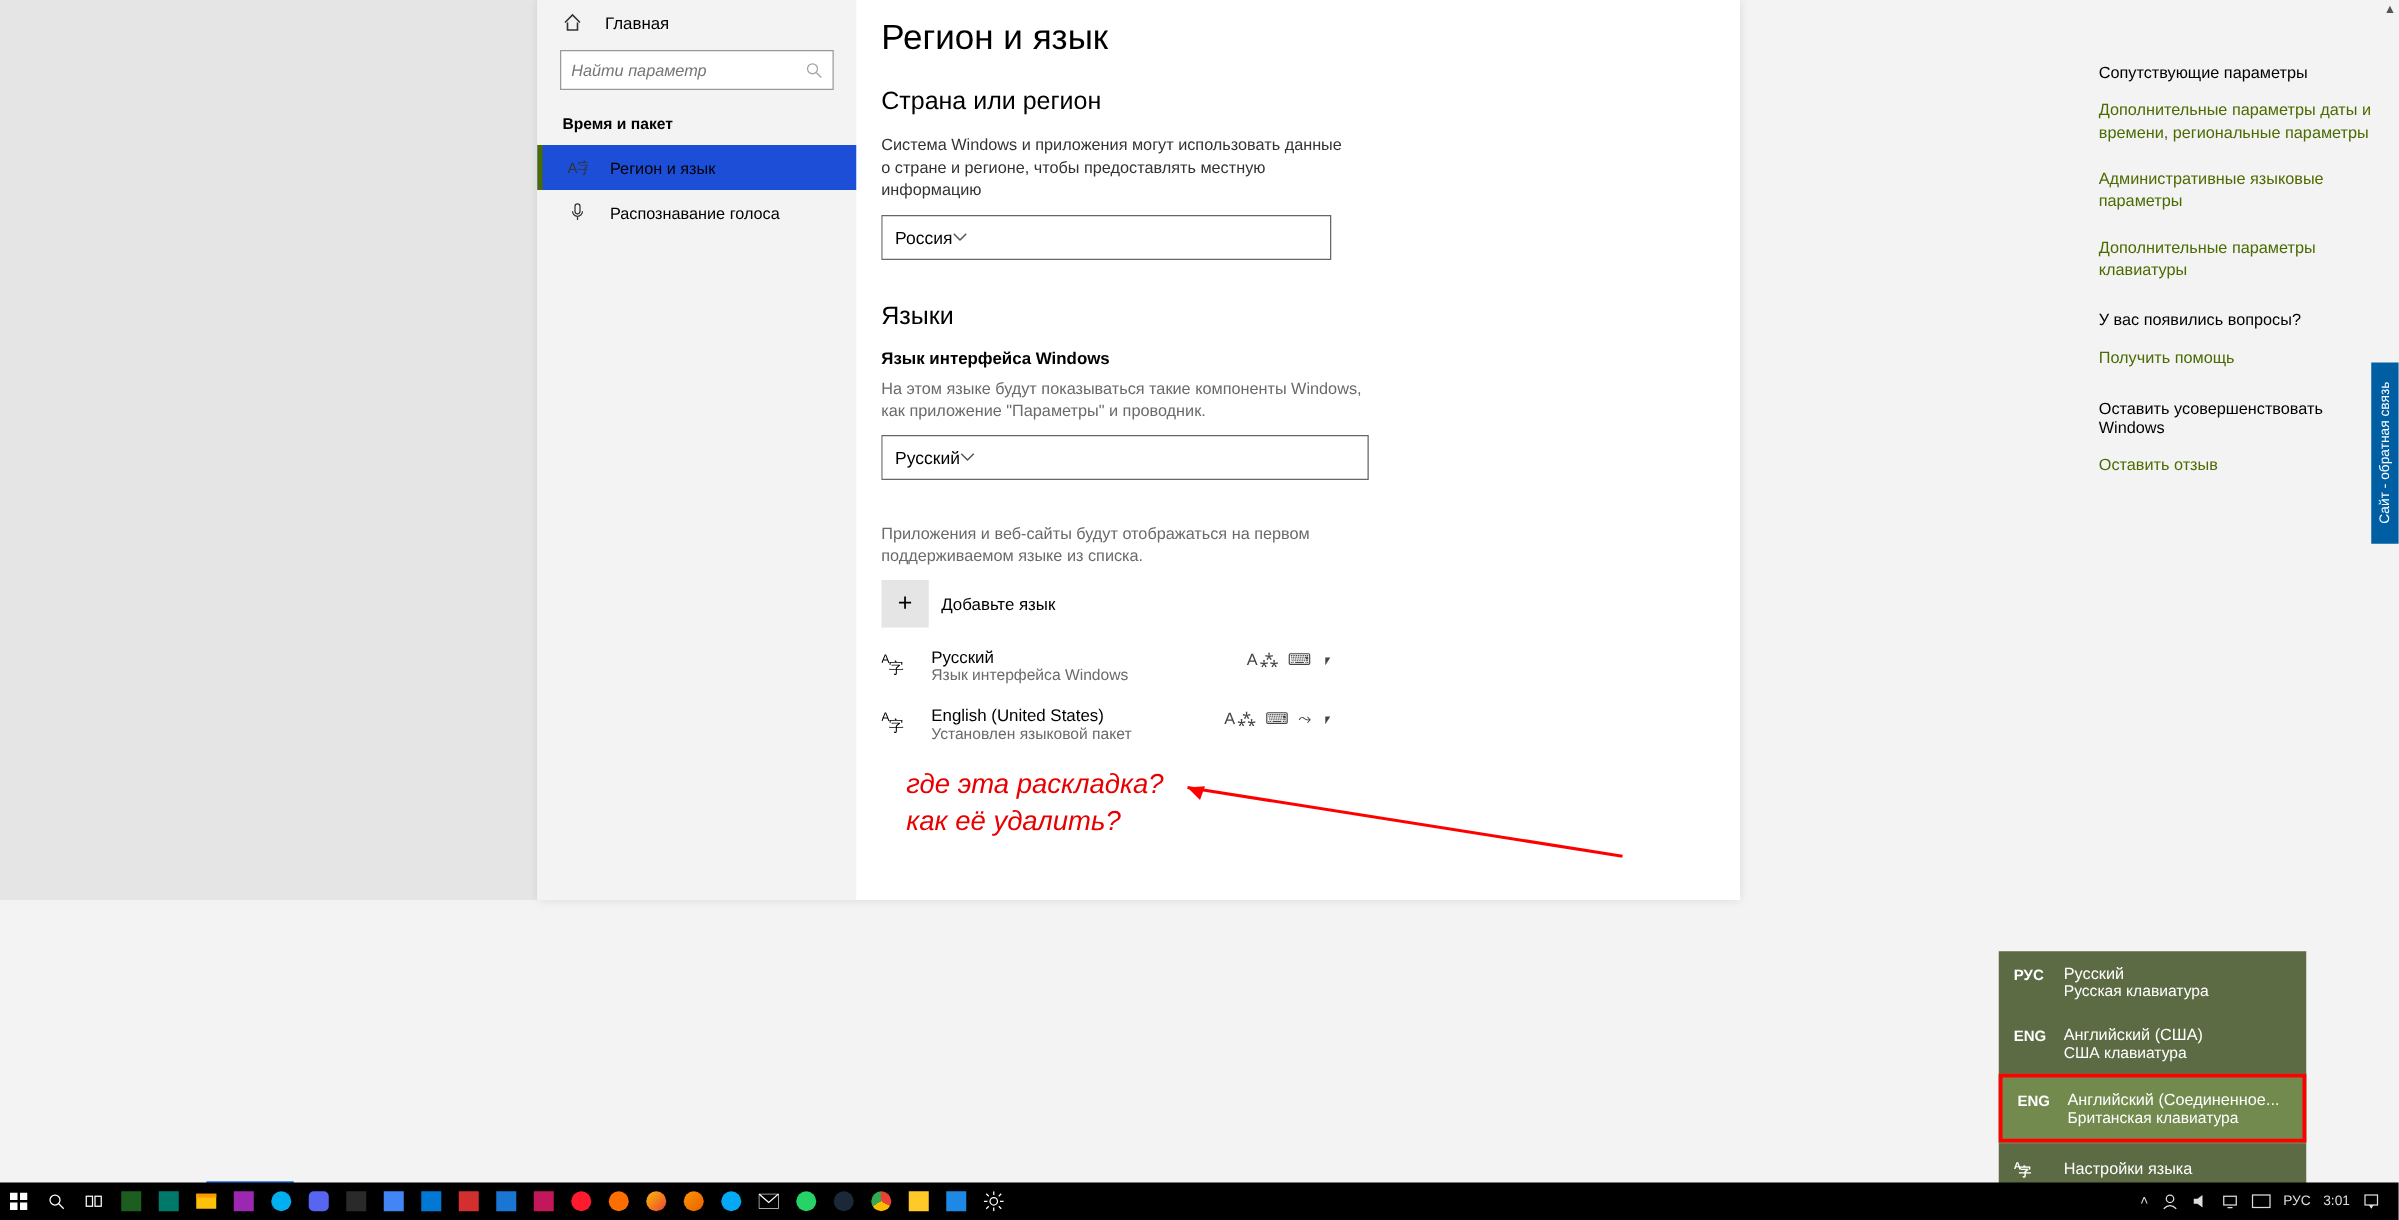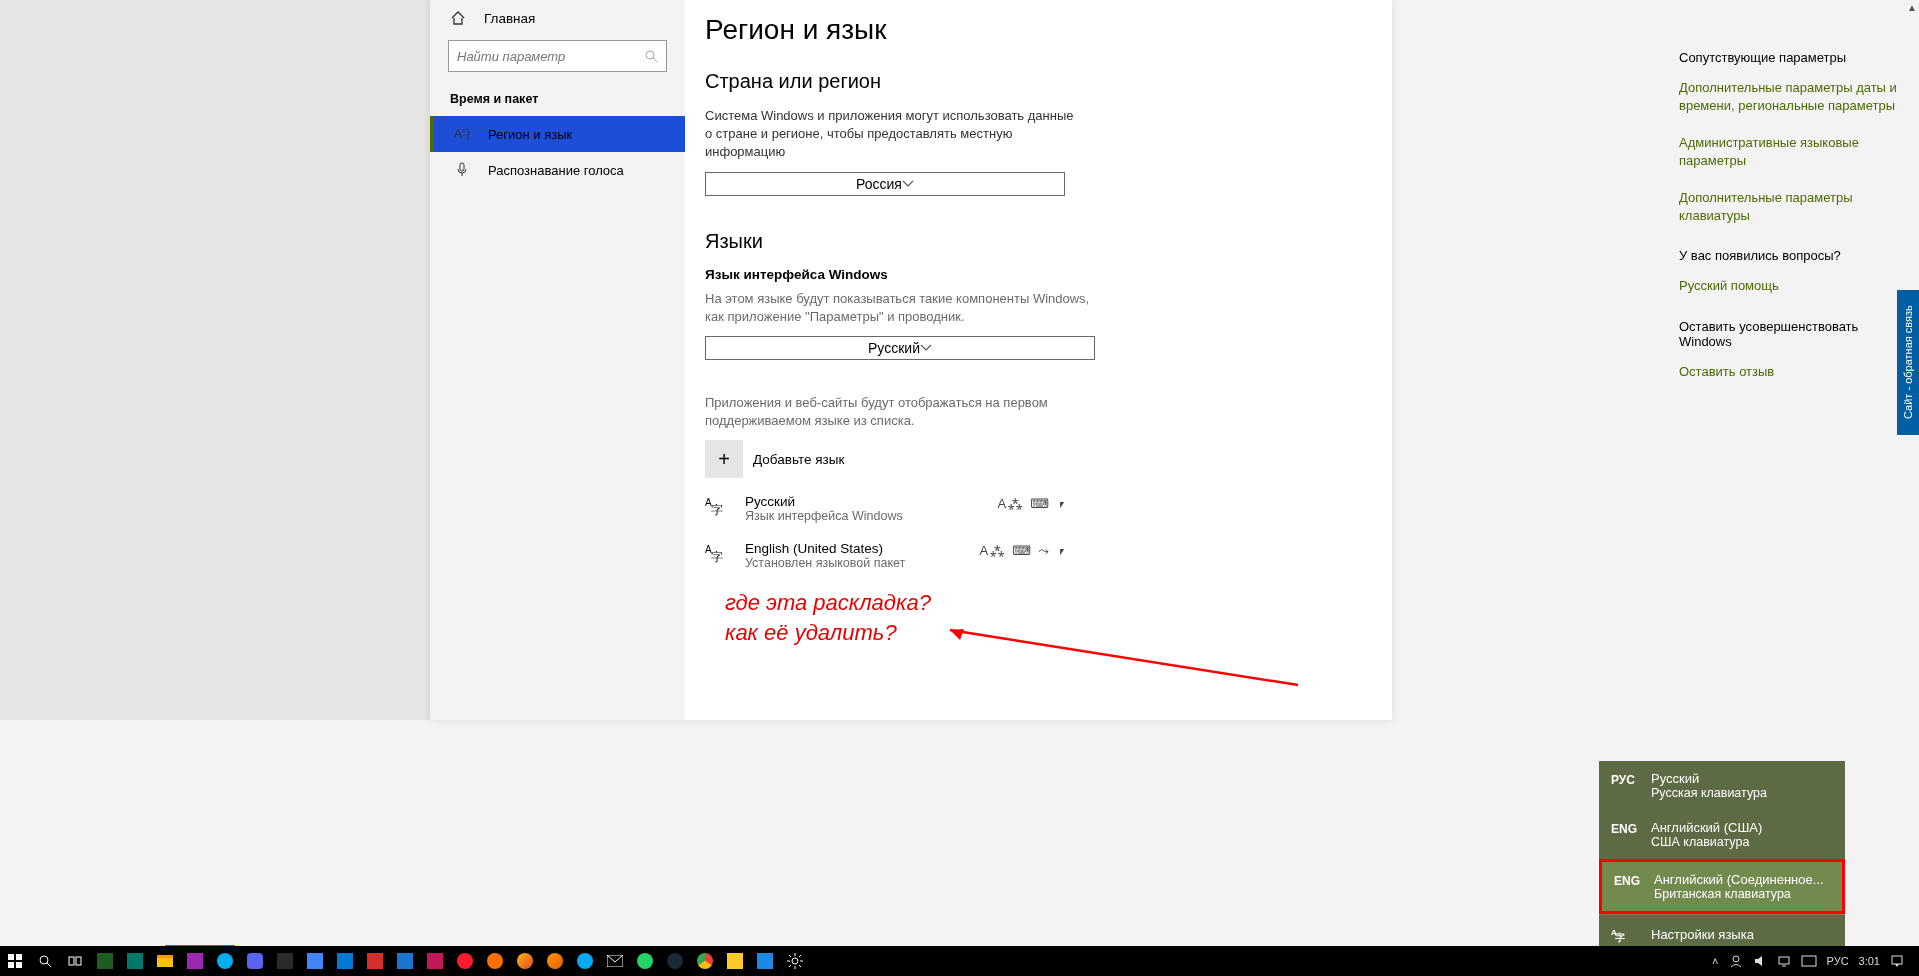--- a/index.html
+++ b/index.html
@@ -19,21 +19,21 @@
 .section-title { font-size:12.5px; font-weight:600; padding:8px 20px 10px 20px; }
 .nav-item { display:flex; align-items:center; padding:10px 20px; font-size:13px; cursor:pointer; border-left:4px solid transparent; }
 .nav-item svg { margin-right:18px; flex-shrink:0; }
 .nav-item.active { border-left-color:#4b6a00; background:#1d4ed8; }
 
 
 .content { position:absolute; left:275px; top:14px; right:0; bottom:0; overflow:hidden; }
 .page-title { font-size:28px; font-weight:400; margin-bottom:24px; }
 .h2 { font-size:20px; font-weight:400; margin-bottom:14px; }
 .p { font-size:13px; color:#333; line-height:1.4; margin-bottom:10px; max-width:370px; }
-.dropdown { width:360px; height:24px; border:1px solid #666; background:#fff; display:flex; align-items:center; padding:0 10px; justify-content:center; font-size:14px; cursor:pointer; margin-bottom:34px; }
+.dropdown { width:360px; height:36px; border:1px solid #666; background:#fff; display:flex; align-items:center; padding:0 10px; justify-content:flex-start; font-size:14px; cursor:pointer; margin-bottom:34px; }
 .sub-h { font-size:13.5px; font-weight:600; margin-bottom:8px; }
 .gray { color:#6a6a6a; font-size:13px; line-height:1.4; margin-bottom:10px; max-width:390px; }
 .add-lang { display:flex; align-items:center; margin:10px 0 16px 0; cursor:pointer; }
 .add-lang .plus { width:38px; height:38px; background:#e5e5e5; display:flex; align-items:center; justify-content:center; margin-right:10px; font-size:20px; font-weight:300; }
 .add-lang span.lbl { font-size:13.5px; }
 .lang-card { display:flex; align-items:flex-start; margin-bottom:18px; max-width:364px; cursor:pointer; }
 .lang-card .licon { width:26px; margin-right:14px; padding-top:2px; }
 .lang-card .txts { flex:1; }
 .lang-card .name { font-size:13.5px; }
 .lang-card .sub { font-size:12.5px; color:#6a6a6a; }
@@ -179,21 +179,21 @@
   </div>
 </div>
 
 <div class="right-rail">
   <div class="rail-head">Сопутствующие параметры</div>
   <a class="rail-link">Дополнительные параметры даты и времени, региональные параметры</a>
   <a class="rail-link">Административные языковые параметры</a>
   <a class="rail-link">Дополнительные параметры клавиатуры</a>
   <div class="rail-block">
     <div class="rail-head">У вас появились вопросы?</div>
-    <a class="rail-link">Русский помощь</a>
+    <a class="rail-link">Получить помощь</a>
   </div>
   <div class="rail-block">
     <div class="rail-head">Оставить усовершенствовать Windows</div>
     <a class="rail-link">Оставить отзыв</a>
   </div>
 </div>
 
 <div class="fb-tab">Сайт - обратная связь</div>
 
 <div class="scroll-up">▲</div>

